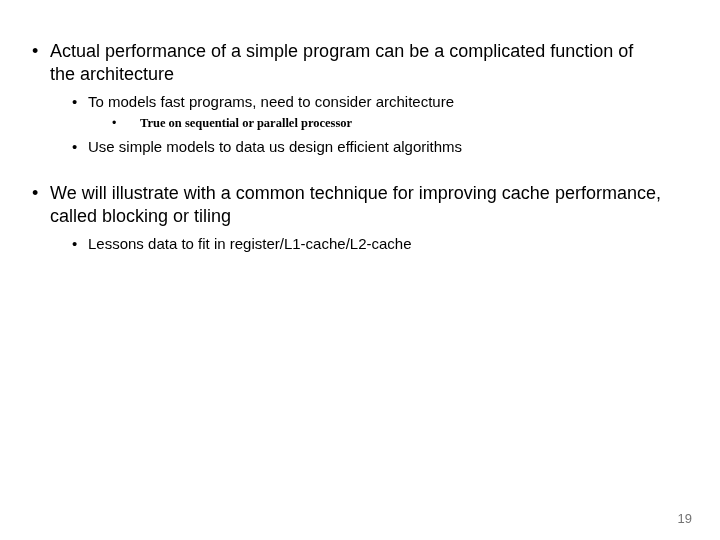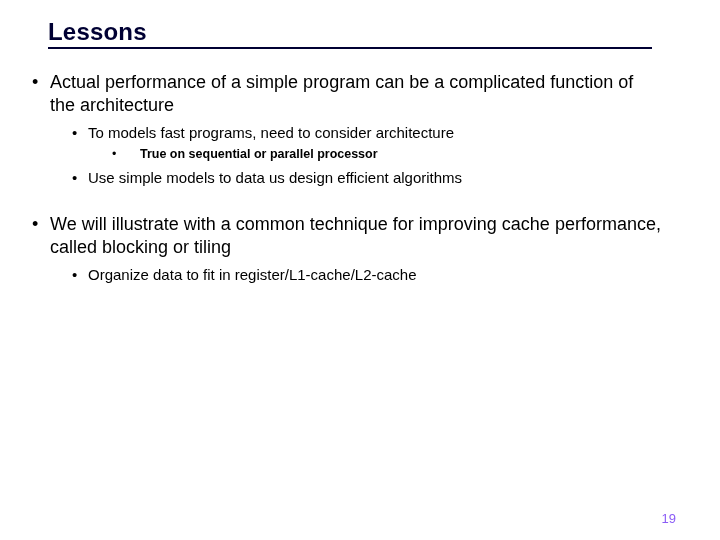--- a/index.html
+++ b/index.html
@@ -79,39 +79,37 @@
     .lvl3-row {
       display: flex;
       margin-bottom: 2px;
     }
     .lvl3-bullet {
       min-width: 28px;
       font-weight: normal;
     }
     .lvl3-text {
       flex: 1;
+      font-family: Liberation Serif, serif;
     }
     .gap {
       height: 22px;
     }
     .page-num {
       position: absolute;
       bottom: 14px;
-      right: 44px;
+      right: 28px;
       font-size: 13px;
-      color: #8b5cf6;
+      color: #737373;
     }
   </style>
 </head>
 <body>
 
 <div class="slide">
-  <div class="title-wrap">
-    <div class="title">Lessons</div>
-  </div>
 
   <div class="content">
 
     <div class="lvl1">
       <div class="lvl1-row">
         <div class="lvl1-bullet">•</div>
         <div class="lvl1-text">Actual performance of a simple program can be a complicated function of the architecture</div>
       </div>
 
       <div class="lvl2">
@@ -140,21 +138,21 @@
 
     <div class="lvl1">
       <div class="lvl1-row">
         <div class="lvl1-bullet">•</div>
         <div class="lvl1-text">We will illustrate with a common technique for improving cache performance, called blocking or tiling</div>
       </div>
 
       <div class="lvl2">
         <div class="lvl2-row">
           <div class="lvl2-bullet">•</div>
-          <div class="lvl2-text">Organize data to fit in register/L1-cache/L2-cache</div>
+          <div class="lvl2-text">Lessons data to fit in register/L1-cache/L2-cache</div>
         </div>
       </div>
     </div>
 
   </div>
 
   <div class="page-num">19</div>
 </div>
 
 </body></html>

